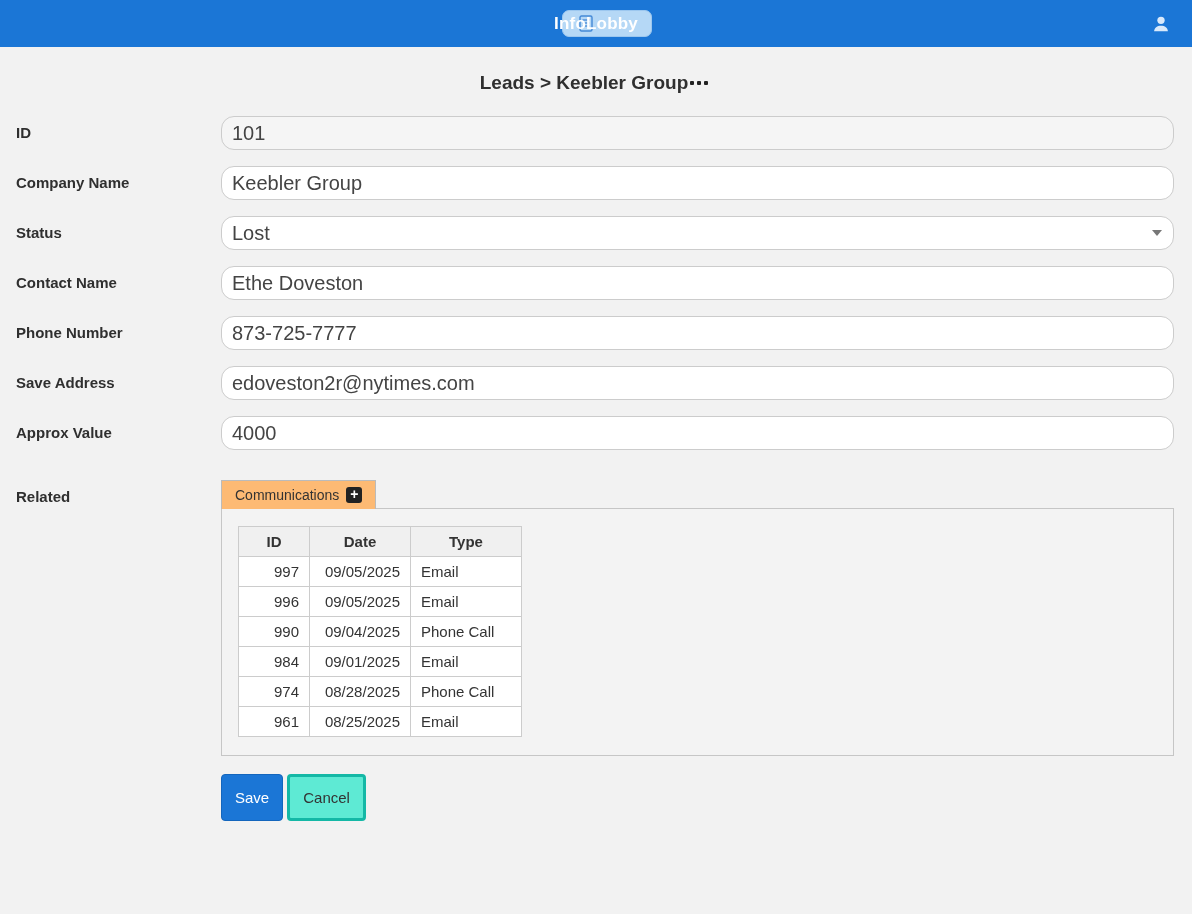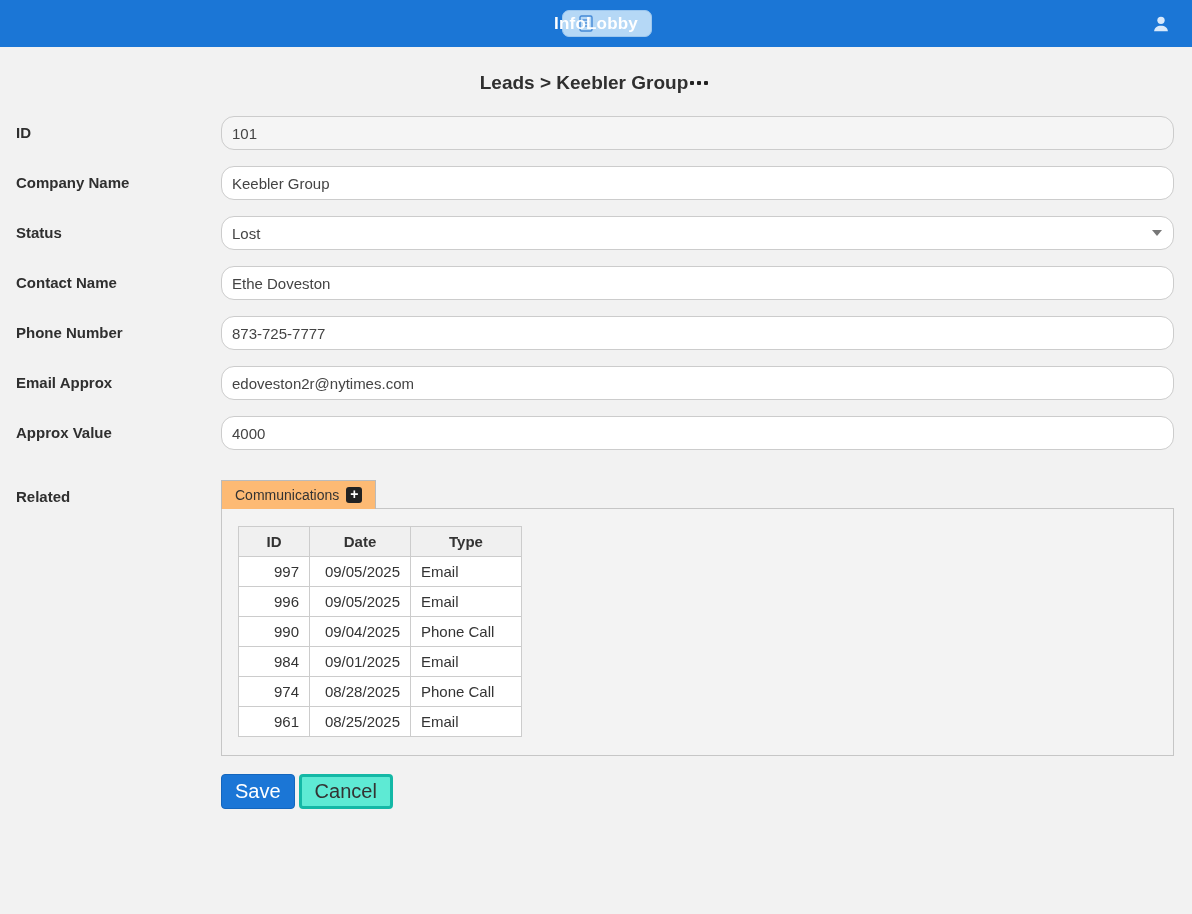--- a/index.html
+++ b/index.html
@@ -87,21 +87,21 @@
     color: #2f2f2f;
   }
   .field-wrap { flex: 1; position: relative; }
   .text-input, .select-input {
     width: 100%;
     height: 34px;
     border: 1px solid #ccc;
     border-radius: 13px;
     background: #ffffff;
     font-family: "Liberation Sans", sans-serif;
-    font-size: 15px;
+    font-size: 20px;
     color: #444;
     padding: 0 10px;
   }
   .text-input[readonly] { background: #f5f5f5; }
   .select-input {
     appearance: none;
     -webkit-appearance: none;
     -moz-appearance: none;
     cursor: pointer;
   }
@@ -174,22 +174,22 @@
   .rel-table td.c-type { text-align: left; }
 
   
   .actions {
     margin: 18px 18px 0 221px;
     display: flex;
     gap: 4px;
   }
   .btn {
     font-family: "Liberation Sans", sans-serif;
-    font-size: 20px;
-    padding: 3px 13px;
+    font-size: 15px;
+    padding: 12px 13px;
     border-radius: 4px;
     cursor: pointer;
   }
   .btn-save {
     background: #1b76d6;
     border: 1px solid #1466bd;
     color: #ffffff;
   }
   .btn-cancel {
     background: #5eead4;
@@ -261,21 +261,21 @@
   </div>
 
   <div class="form-row">
     <div class="form-label">Phone Number</div>
     <div class="field-wrap">
       <input class="text-input" value="873-725-7777" style="">
     </div>
   </div>
 
   <div class="form-row">
-    <div class="form-label">Email Approx</div>
+    <div class="form-label">Save Address</div>
     <div class="field-wrap">
       <input class="text-input" value="edoveston2r@nytimes.com" style="">
     </div>
   </div>
 
   <div class="form-row">
     <div class="form-label">Approx Value</div>
     <div class="field-wrap">
       <input class="text-input" value="4000" style="">
     </div>

